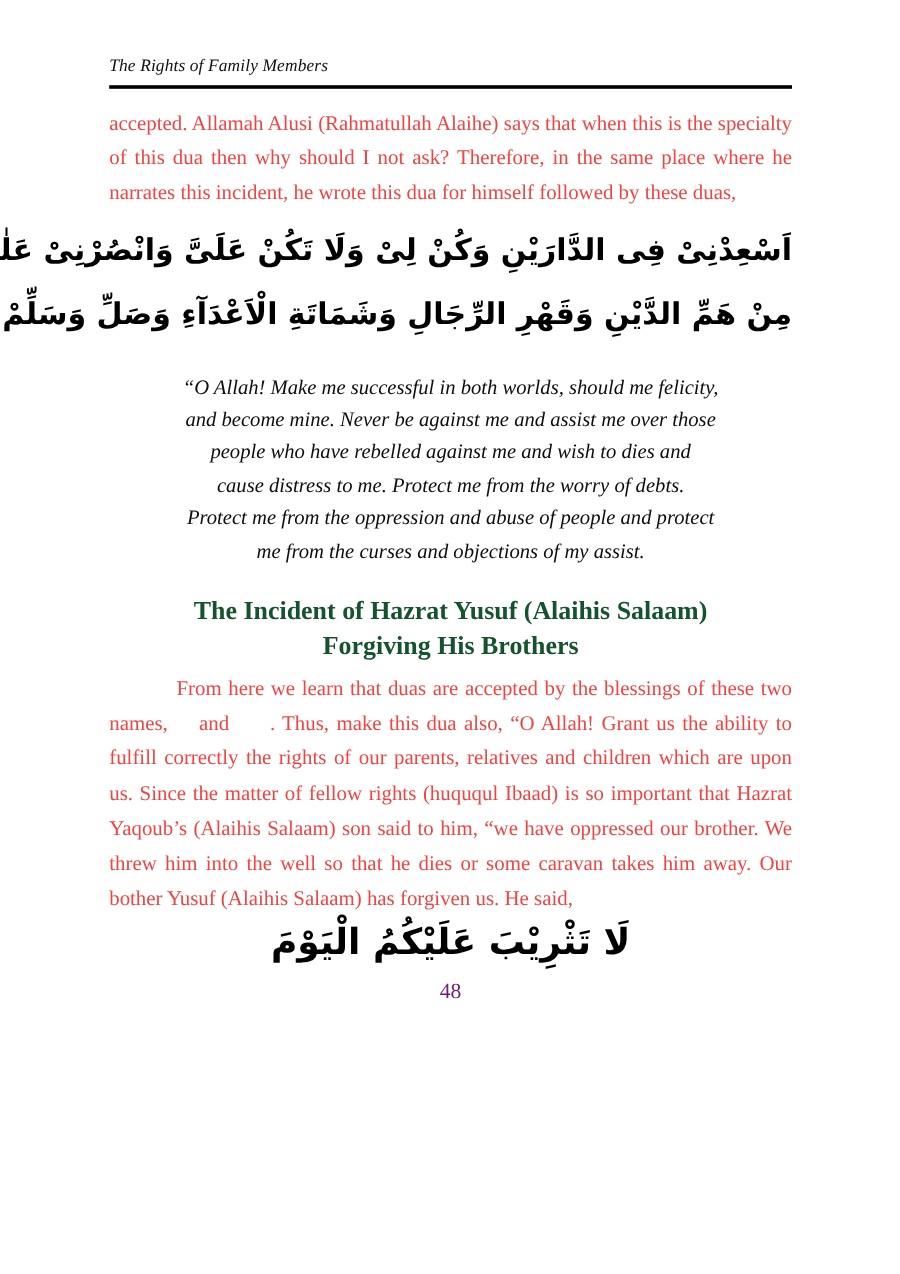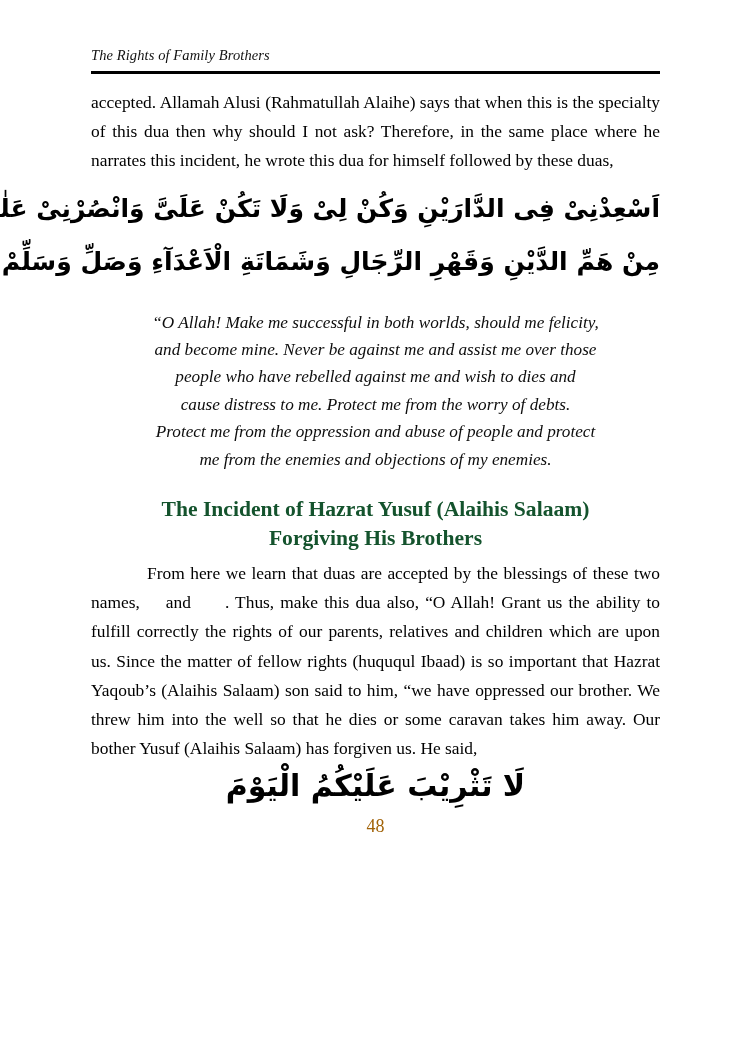--- a/index.html
+++ b/index.html
@@ -42,21 +42,21 @@
     background: #000000;
     width: 100%;
   }
 
   
   .para {
     font-size: 17.4px;
     line-height: 29.2px;
     text-align: justify;
     text-align-last: left;
-    color: #000000;
+    color: #ef4444;
     margin: 0;
   }
   .para.first { margin-top: 14px; }
   .para .indent { display: inline-block; width: 56px; }
   
   .glyph-gap { display: inline-block; }
   .gap-a { width: 26px; }
   .gap-b { width: 34px; }
 
   
@@ -103,47 +103,47 @@
     margin: 0;
     padding-top: 22px;
     padding-bottom: 6px;
   }
   .section-heading .hline { display: block; }
 
   
   .page-number {
     text-align: center;
     font-size: 18px;
-    color: #a16207;
+    color: #701a75;
     padding-top: 2px;
   }
 </style>
 </head>
 <body>
 
 <div class="page">
   <div class="content">
 
-    <div class="running-head">The Rights of Family Brothers</div>
+    <div class="running-head">The Rights of Family Members</div>
     <div class="head-rule"></div>
 
     <p class="para first">accepted. Allamah Alusi (Rahmatullah Alaihe) says that when this is the specialty of this dua then why should I not ask? Therefore, in the same place where he narrates this incident, he wrote this dua for himself followed by these duas,</p>
 
     <div class="arabic-block">
       <div class="arabic-line l1">اَسْعِدْنِیْ فِی الدَّارَیْنِ وَکُنْ لِیْ وَلَا تَکُنْ عَلَیَّ وَانْصُرْنِیْ عَلٰی مَنْ بَغٰی عَلَیَّ وَاَعِنِّیْ</div>
       <div class="arabic-line l2">مِنْ هَمِّ الدَّیْنِ وَقَهْرِ الرِّجَالِ وَشَمَاتَةِ الْاَعْدَآءِ وَصَلِّ وَسَلِّمْ عَلٰی نَبِیِّکَ مُحَمَّدٍ</div>
     </div>
 
     <p class="translation">
       <span>“O Allah! Make me successful in both worlds, should me felicity,</span><br>
       <span>and become mine. Never be against me and assist me over those</span><br>
       <span>people who have rebelled against me and wish to dies and</span><br>
       <span>cause distress to me. Protect me from the worry of debts.</span><br>
       <span>Protect me from the oppression and abuse of people and protect</span><br>
-      <span>me from the enemies and objections of my enemies.</span>
+      <span>me from the curses and objections of my assist.</span>
     </p>
 
     <h2 class="section-heading">
       <span class="hline">The Incident of Hazrat Yusuf (Alaihis Salaam)</span>
       <span class="hline">Forgiving His Brothers</span>
     </h2>
 
     <p class="para">
       <span class="indent"></span><span>From here we learn that duas are accepted by the blessings of these two names,</span><span class="glyph-gap gap-a"></span><span>and</span><span class="glyph-gap gap-b"></span><span>. Thus, make this dua also, “O Allah! Grant us the ability to fulfill correctly the rights of our parents, relatives and children which are upon us. Since the matter of fellow rights (huququl Ibaad) is so important that Hazrat Yaqoub’s (Alaihis Salaam) son said to him, “we have oppressed our brother. We threw him into the well so that he dies or some caravan takes him away. Our bother Yusuf (Alaihis Salaam) has forgiven us. He said,</span>
     </p>

